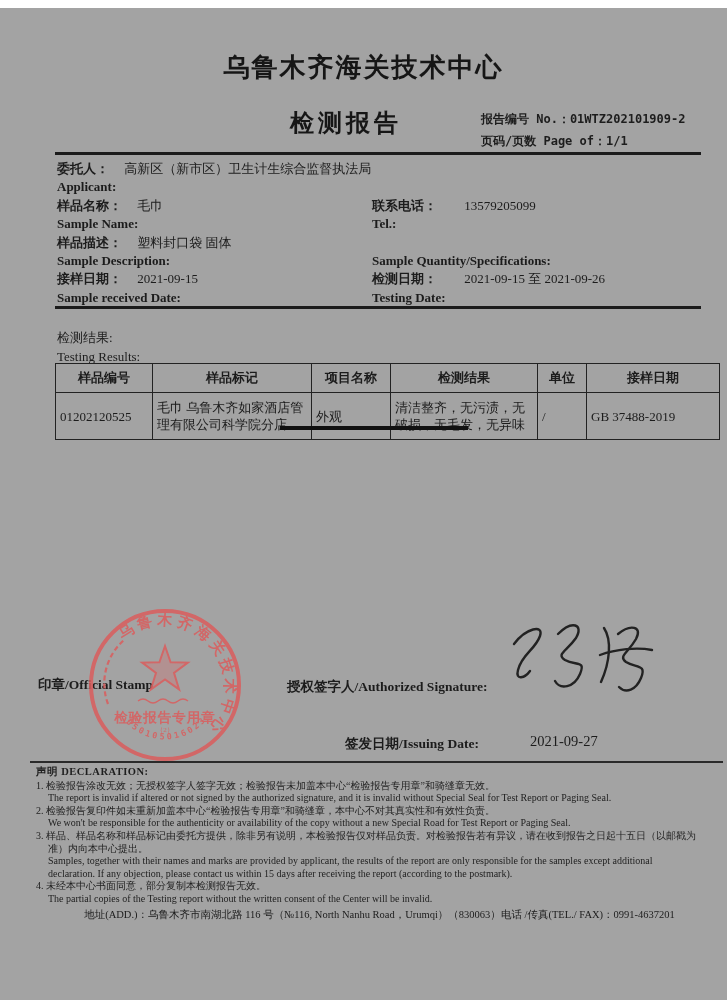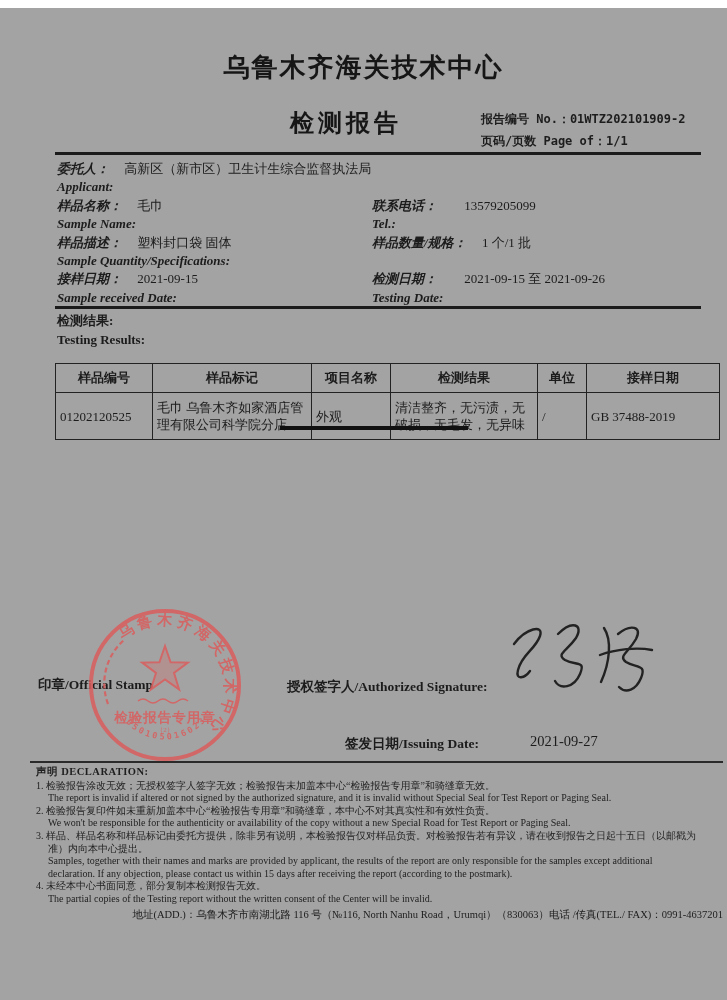--- a/index.html
+++ b/index.html
@@ -17,27 +17,27 @@
   .report-meta{ position:absolute; top:100px; left:481px;
     font-family:"DejaVu Sans Mono", monospace; font-size:12px; font-weight:bold;
     line-height:22px; color:#1d1d1d; white-space:nowrap;}
   .rule{ position:absolute; background:#1b1b1b; }
   .rule-1{ top:144px; left:55px; width:646px; height:3px; }
   
   .info{ position:absolute; top:152px; left:57px; width:648px; font-size:13px; }
   .iline{ display:flex; height:18.4px; line-height:18.4px; white-space:nowrap; }
   .col-l{ width:315px; flex:0 0 315px; }
   .col-r{ flex:1; }
-  .lab{ font-weight:bold;font-style:italic; }
+  .lab{ font-weight:bold; }
   .val{ margin-left:12px; }
   .val-wide{ margin-left:24px; }
   
   .rule-2{ top:298px; left:55px; width:646px; height:2.5px; }
-  .results-label{ position:absolute; top:303px; left:57px; font-size:13px;
-    font-weight:bold; line-height:19px; }
+  .results-label{ position:absolute; top:320px; left:57px; font-size:13px;
+    font-weight:normal; line-height:19px; }
   table.results{ position:absolute; top:355px; left:55px; border-collapse:collapse;
     font-size:13px; }
   table.results th, table.results td{
     border:1.6px solid #222; vertical-align:middle; padding:1px 4px;}
   table.results th{ font-weight:bold; height:26px; }
   table.results td{ height:44px; line-height:17px; }
   .cw0{width:88px}.cw1{width:150px}.cw2{width:70px}.cw3{width:138px}.cw4{width:40px}.cw5{width:124px}
   .end-line{ position:absolute; top:418px; left:280px; width:188px; height:4px; background:#111; }
   
   .stamp-label{ position:absolute; top:668px; left:38px; font-size:13.5px; font-weight:bold; }
@@ -48,21 +48,21 @@
   .issue-date{ position:absolute; top:725px; left:530px; font-size:14.5px; }
   .rule-3{ top:753px; left:30px; width:693px; height:2px; background:#2a2a2a; }
   
   .decl{ position:absolute; top:758px; left:36px; width:662px; font-size:10px;
     line-height:12.6px; color:#1e1e1e; }
   .decl-title{ font-weight:bold; font-size:10.5px; margin-bottom:1px; letter-spacing:0.5px;}
   .decl-zh{ padding-left:12px; text-indent:-12px; }
   .decl-en{ padding-left:12px; }
   
   .footer{ position:absolute; top:900px; left:36px; width:687px;
-    display:flex; justify-content:flex-end; font-size:10.5px; white-space:nowrap; }
+    display:flex; justify-content:center; font-size:10.5px; white-space:nowrap; }
 </style>
 </head>
 <body>
 
 <div class="page">
 
   <div class="org-title">乌鲁木齐海关技术中心</div>
   <div class="report-title">检测报告</div>
   <div class="report-meta">
     <div>报告编号 No.：01WTZ202101909-2</div>
@@ -92,26 +92,23 @@
     </div>
     <div class="iline">
       <div class="col-l"><span class="lab">Sample Name:</span></div>
       <div class="col-r"><span class="lab">Tel.:</span></div>
     </div>
     <div class="iline">
       <div class="col-l">
         <span class="lab">样品描述：</span>
         <span class="val">塑料封口袋 固体</span>
       </div>
-      <div class="col-r">
-        <span class="lab">样品数量/规格：</span>
-        <span class="val">1 个/1 批</span>
-      </div>
-    </div>
-    <div class="iline">
+    </div>
+    <div class="iline">
+      <div class="col-l"><span class="lab">Sample Description:</span></div>
       <div class="col-r"><span class="lab">Sample Quantity/Specifications:</span></div>
     </div>
     <div class="iline">
       <div class="col-l">
         <span class="lab">接样日期：</span>
         <span class="val">2021-09-15</span>
       </div>
       <div class="col-r">
         <span class="lab">检测日期：</span>
         <span class="val-wide">2021-09-15 至 2021-09-26</span>

